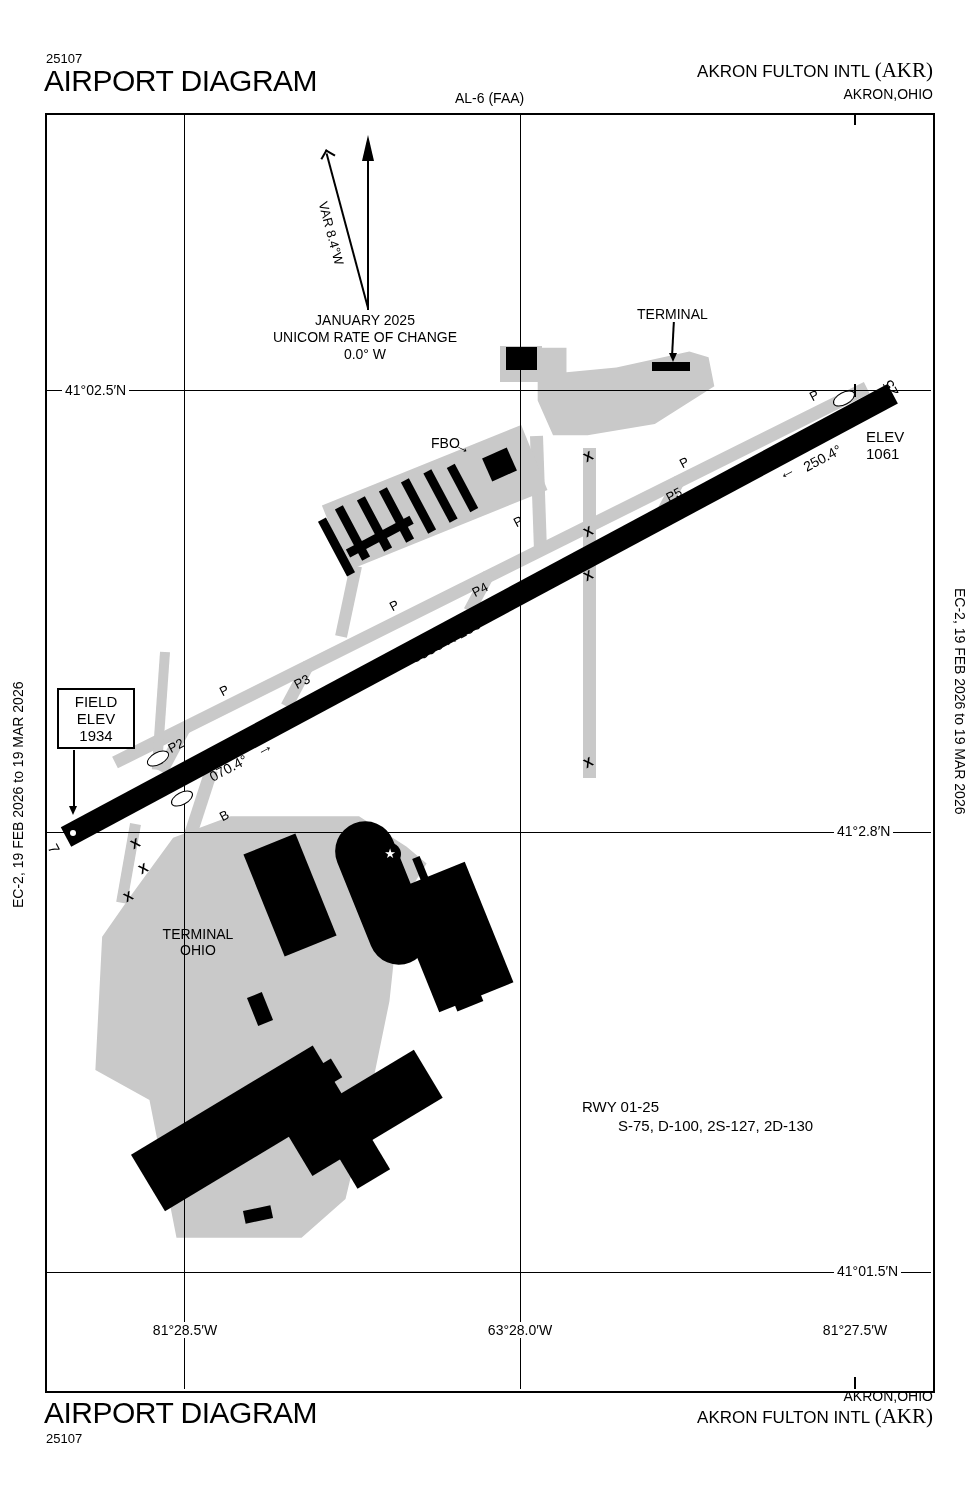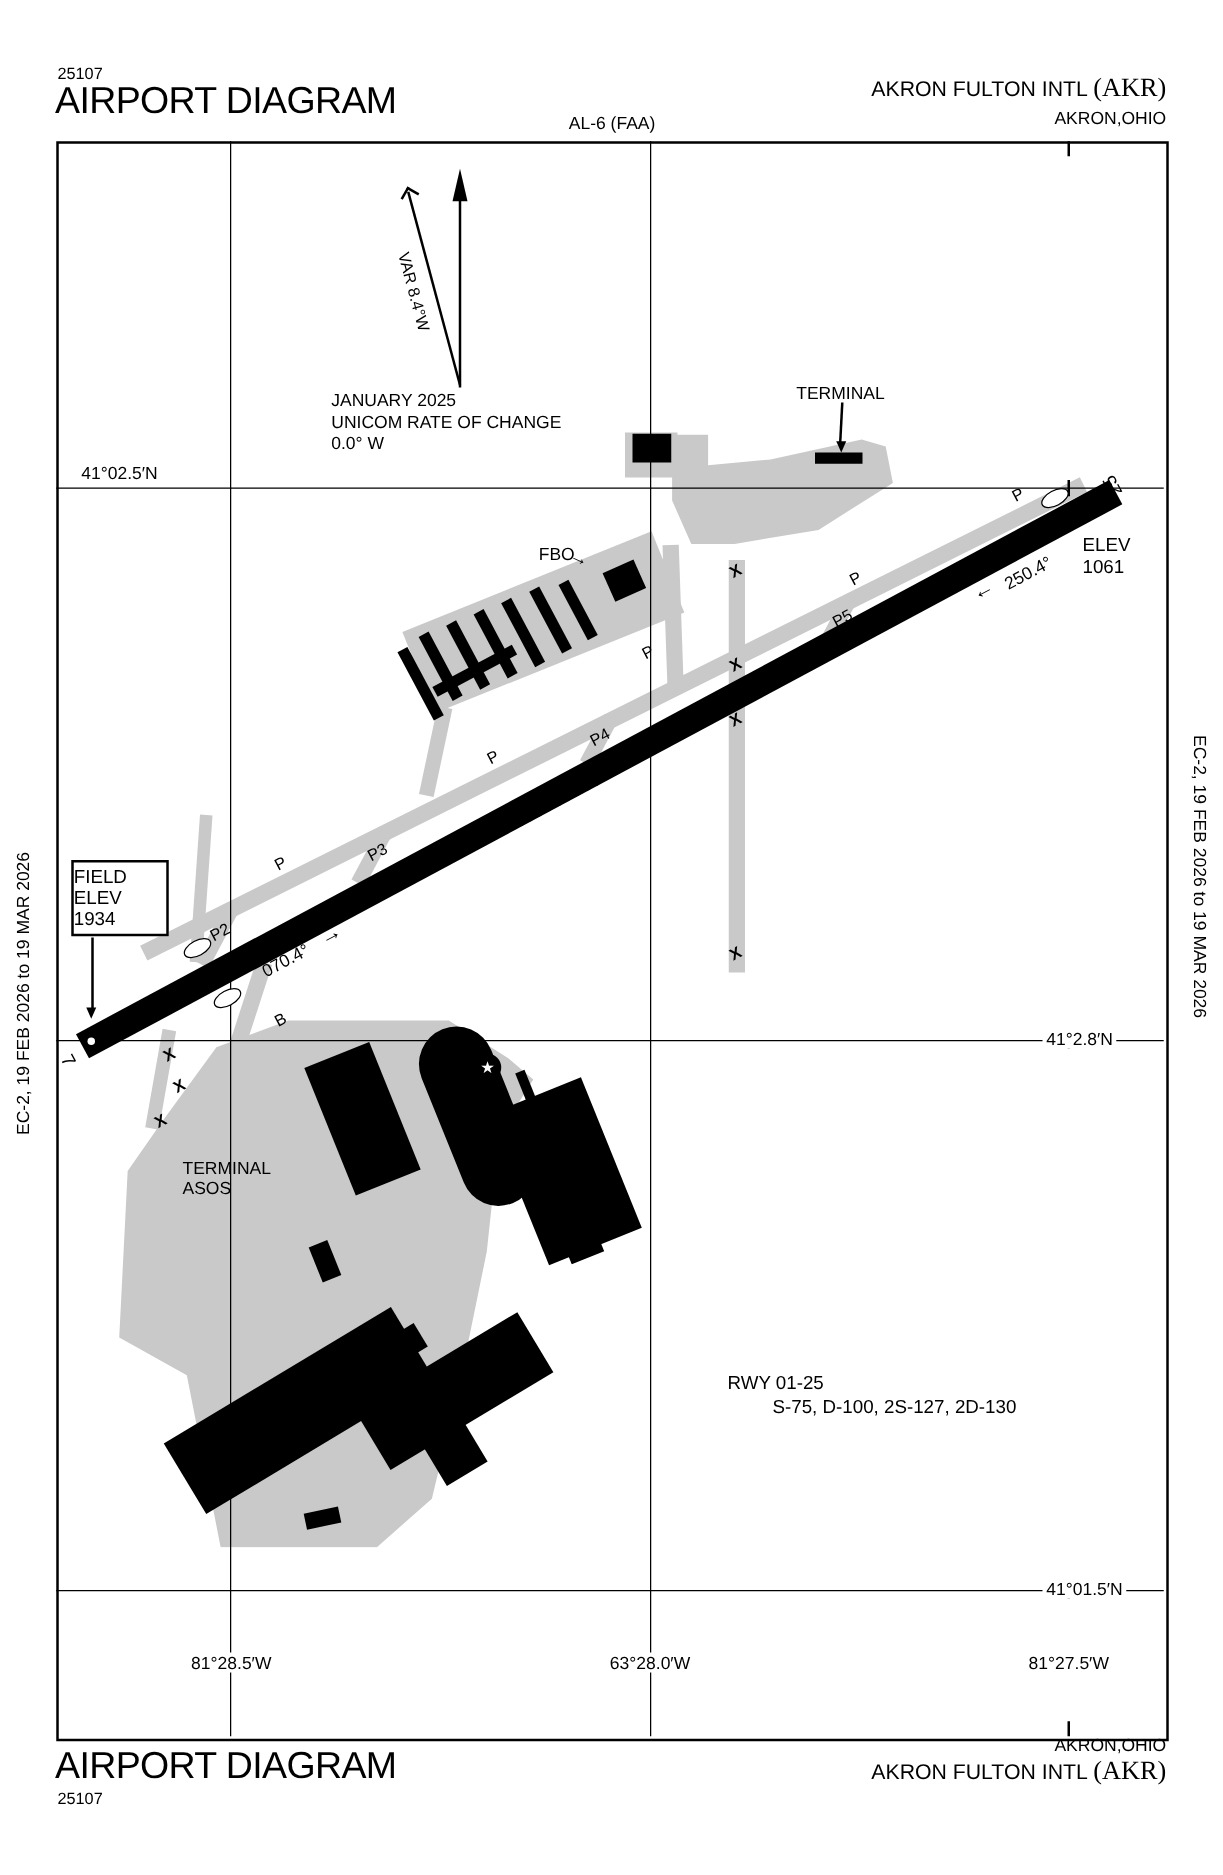--- a/index.html
+++ b/index.html
@@ -5,21 +5,21 @@
   html,body{margin:0;padding:0;background:#fff;}
   .page{position:relative;width:978px;height:1500px;background:#fff;overflow:hidden;
         font-family:"Liberation Sans",sans-serif;color:#000;}
   .abs{position:absolute;}
   .t{font-size:14px;white-space:nowrap;line-height:1.15;}
   .bg{background:#fff;padding:0 3px;}
   .gray{background:#c9c9c9;}
   .blk{background:#000;}
   .ol{transform-origin:0 50%;}
   .ot{transform-origin:50% 0;}
-  .ctr{}
+  .ctr{text-align:center;}
   .vln{width:1px;background:#000;}
   .hln{height:1px;background:#000;}
   .tri-up{width:0;height:0;border-left:6px solid transparent;border-right:6px solid transparent;border-bottom:26px solid #000;}
   .tri-down{width:0;height:0;border-left:4px solid transparent;border-right:4px solid transparent;border-top:9px solid #000;}
   .chev{width:9px;height:9px;border-left:2px solid #000;border-top:2px solid #000;transform:rotate(45deg);}
   .ell{border:1.5px solid #000;border-radius:50%;background:#fff;width:22px;height:11px;transform:rotate(-28deg);}
   .xm{font-size:13px;font-weight:bold;transform:rotate(-28deg);}
   .twl{font-size:13px;transform:rotate(-28deg);white-space:nowrap;}
   .title{font-size:30px;letter-spacing:-0.5px;white-space:nowrap;}
   .vert-l{writing-mode:vertical-rl;transform:rotate(180deg);font-size:14px;white-space:nowrap;}
@@ -156,26 +156,26 @@
   <div class="abs ctr t" style="left:265px;top:346px;width:200px">0.0° W</div>
 
   <div class="abs t" style="left:637px;top:306px">TERMINAL</div>
   <div class="abs" style="left:672px;top:322px;width:2px;height:32px;background:#000;transform:rotate(3deg)"></div>
   <div class="abs tri-down" style="left:669px;top:353px"></div>
   <div class="abs t" style="left:431px;top:435px">FBO</div>
   <div class="abs" style="left:456px;top:438px;font-size:15px;transform:rotate(25deg)">→</div>
 
   <div class="abs ctr t" style="left:146px;top:926px;width:104px">
     <div>TERMINAL</div>
-    <div>ASOS</div>
+    <div>OHIO</div>
   </div>
   <div class="abs" style="left:582px;top:1098px;font-size:15px">RWY 01-25</div>
   <div class="abs" style="left:618px;top:1117px;font-size:15px">S-75, D-100, 2S-127, 2D-130</div>
 
-  <div class="abs t bg" style="left:62px;top:370px">41°02.5′N</div>
+  <div class="abs t bg" style="left:62px;top:382px">41°02.5′N</div>
   <div class="abs t bg" style="left:834px;top:823px">41°2.8′N</div>
   <div class="abs t bg" style="left:834px;top:1263px">41°01.5′N</div>
   <div class="abs t bg" style="left:185px;top:1322px;transform:translateX(-50%)">81°28.5′W</div>
   <div class="abs t bg" style="left:520px;top:1322px;transform:translateX(-50%)">63°28.0′W</div>
   <div class="abs t bg" style="left:855px;top:1322px;transform:translateX(-50%)">81°27.5′W</div>
 
   <div class="abs title" style="left:44px;top:1396px">AIRPORT DIAGRAM</div>
   <div class="abs t" style="left:46px;top:1432px;font-size:13px">25107</div>
   <div class="abs t" style="right:45px;top:1388px;text-align:right">AKRON,OHIO</div>
   <div class="abs" style="right:45px;top:1404px;text-align:right;white-space:nowrap">

